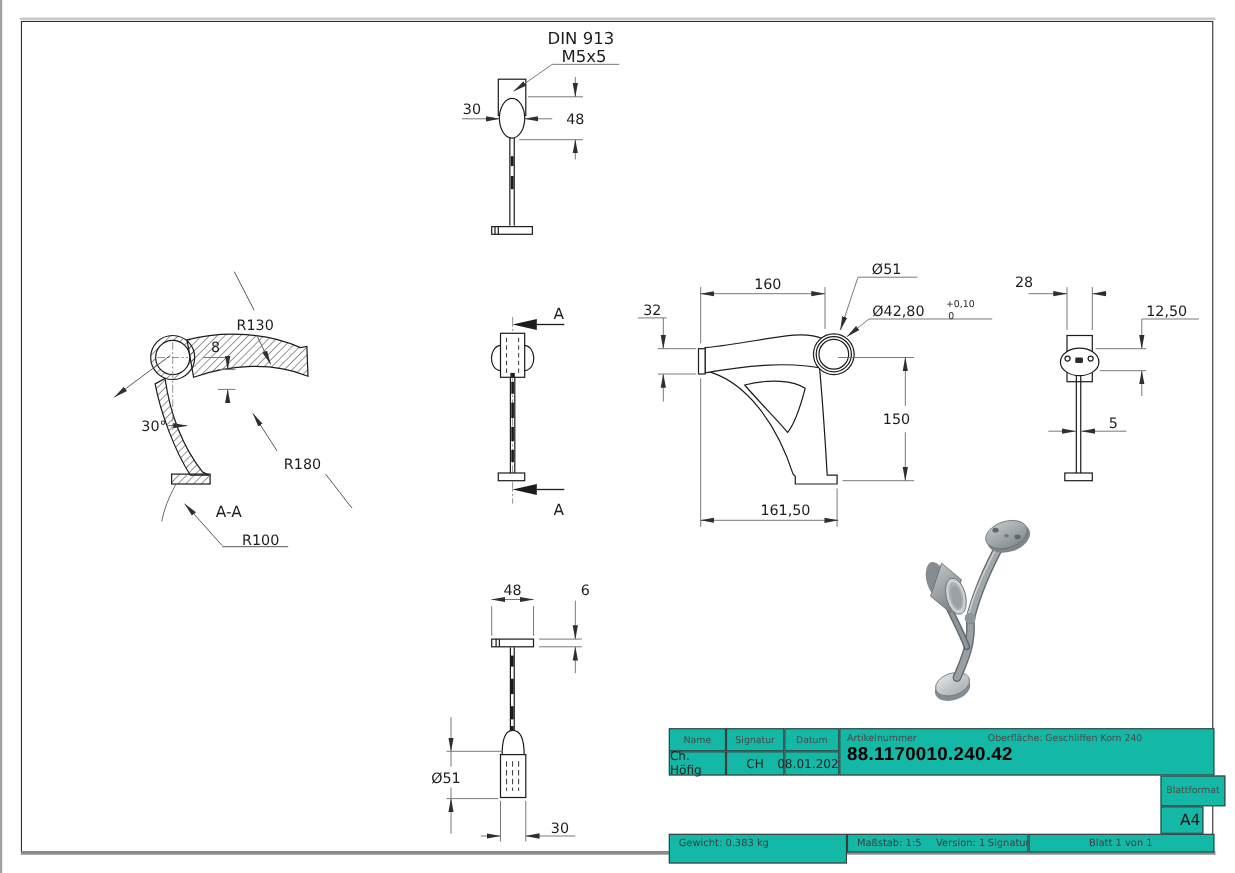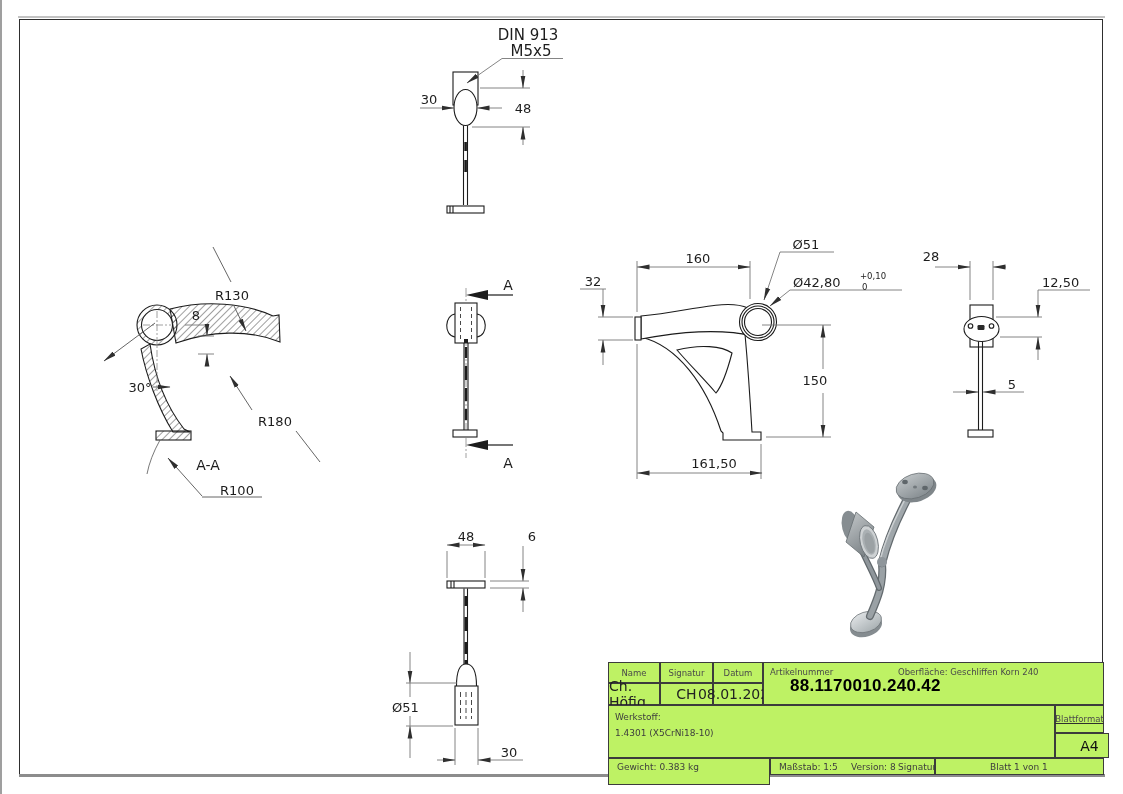--- a/index.html
+++ b/index.html
@@ -10,25 +10,25 @@
   .frame{position:absolute;left:19px;top:19px;width:1084px;height:756px;border:1.6px solid #2e2e2e;box-sizing:border-box;}
   .frame-shadow{position:absolute;left:19px;top:774px;width:1086px;height:3px;background:#8c8c8c;}
   svg{position:absolute;left:0;top:0;}
   svg text{font-family:"DejaVu Sans","Liberation Sans",sans-serif;fill:#1d1d1d;}
   .dim{font-size:13px;}
   .dim-sm{font-size:8.5px;}
   .callout{font-size:15px;}
   .seclbl{font-size:14px;}
   
   .tb{position:absolute;left:608px;top:662px;width:496px;height:113px;font-family:"DejaVu Sans","Liberation Sans",sans-serif;color:#2e2e2e;}
-  .cell{position:absolute;border:1px solid #3c3c3c;box-sizing:border-box;background:#bef264;}
+  .cell{position:absolute;border:1px solid #3c3c3c;box-sizing:border-box;background:#14b8a6;}
   .cell.center{display:flex;align-items:center;justify-content:center;}
   .lbl{font-size:8.5px;color:#4a4a4a;}
-  .val{font-size:14px;color:#222;}
-  .artnum{position:absolute;left:6px;top:13px;font-family:"Liberation Sans",sans-serif;font-size:17px;font-weight:600;color:#000;letter-spacing:.3px;margin-left:20px;}
+  .val{font-size:11px;color:#222;}
+  .artnum{position:absolute;left:6px;top:13px;font-family:"Liberation Sans",sans-serif;font-size:17px;font-weight:600;color:#000;letter-spacing:.3px;}
   .surface{position:absolute;left:134px;top:4px;font-size:8.5px;color:#4a4a4a;}
   .artlbl{position:absolute;left:6px;top:4px;font-size:8.5px;color:#4a4a4a;}
   .wk1{position:absolute;left:6px;top:6px;font-size:9px;color:#3d3d3d;}
   .wk2{position:absolute;left:6px;top:22px;font-size:9px;color:#3d3d3d;}
   .a4{font-size:14px;color:#111;}
   .row3span{position:absolute;top:3px;font-size:9px;color:#3d3d3d;}
 </style>
 </head>
 <body>
 
@@ -290,35 +290,31 @@
       <span class="val">CH</span>
     </div>
     <div class="cell center" style="left:105px;top:21px;width:50px;height:22px;">
       <span class="val">08.01.2024</span>
     </div>
     <div class="cell" style="left:155px;top:0;width:341px;height:43px;">
       <span class="artlbl">Artikelnummer</span>
       <span class="surface">Oberfläche:  Geschliffen Korn 240</span>
       <span class="artnum">88.1170010.240.42</span>
     </div>
-    <div class="cell" style="left:0;top:43px;width:447px;height:53px;">
-      <span class="wk1">Werkstoff:</span>
-      <span class="wk2">1.4301 (X5CrNi18-10)</span>
-    </div>
-    <div class="cell center" style="left:447px;top:43px;width:49px;height:28px;text-decoration:underline;">
+    <div class="cell center" style="left:447px;top:43px;width:59px;height:28px;">
       <span class="lbl">Blattformat</span>
     </div>
-    <div class="cell center" style="left:447px;top:71px;width:54px;height:25px;padding-left:15px;">
+    <div class="cell center" style="left:447px;top:71px;width:39px;height:25px;padding-left:15px;">
       <span class="a4">A4</span>
     </div>
     <div class="cell" style="left:0;top:96px;width:162px;height:27px;">
       <span class="row3span" style="left:8px;">Gewicht: 0.383 kg</span>
     </div>
     <div class="cell" style="left:162px;top:96px;width:165px;height:17px;">
       <span class="row3span" style="left:8px;">Maßstab: 1:5</span>
-      <span class="row3span" style="left:80px;">Version: 8</span>
+      <span class="row3span" style="left:80px;">Version: 1</span>
       <span class="row3span" style="left:127px;">Signatur</span>
     </div>
     <div class="cell" style="left:327px;top:96px;width:169px;height:17px;">
       <span class="row3span" style="left:10px;padding-left:44px;">Blatt 1 von 1</span>
     </div>
   </div>
 </div>
 
 </body></html>

